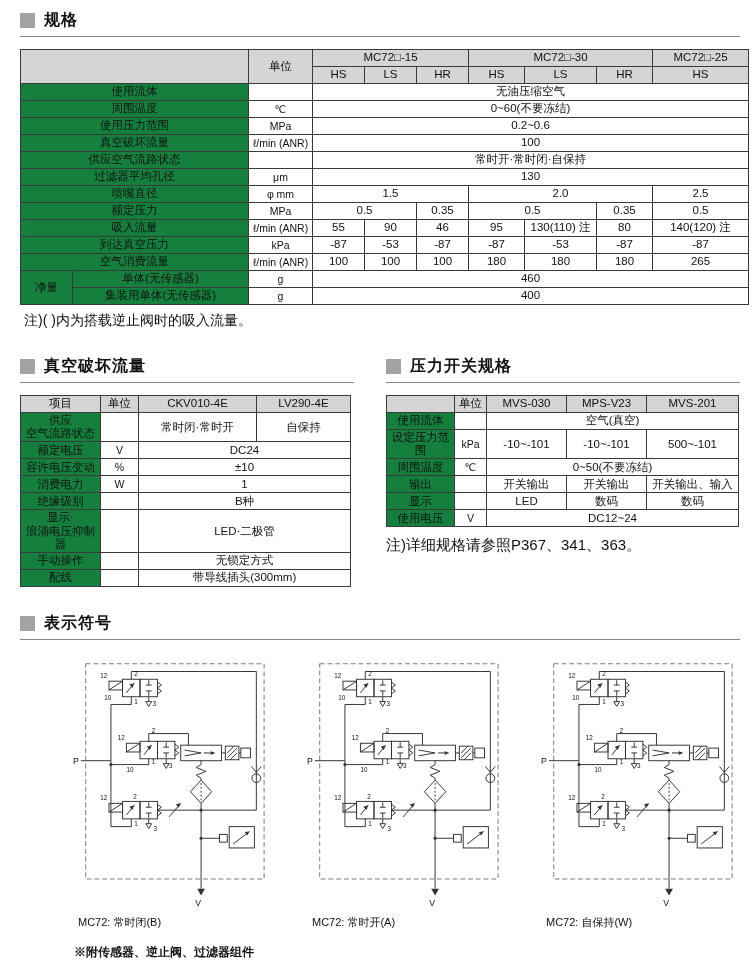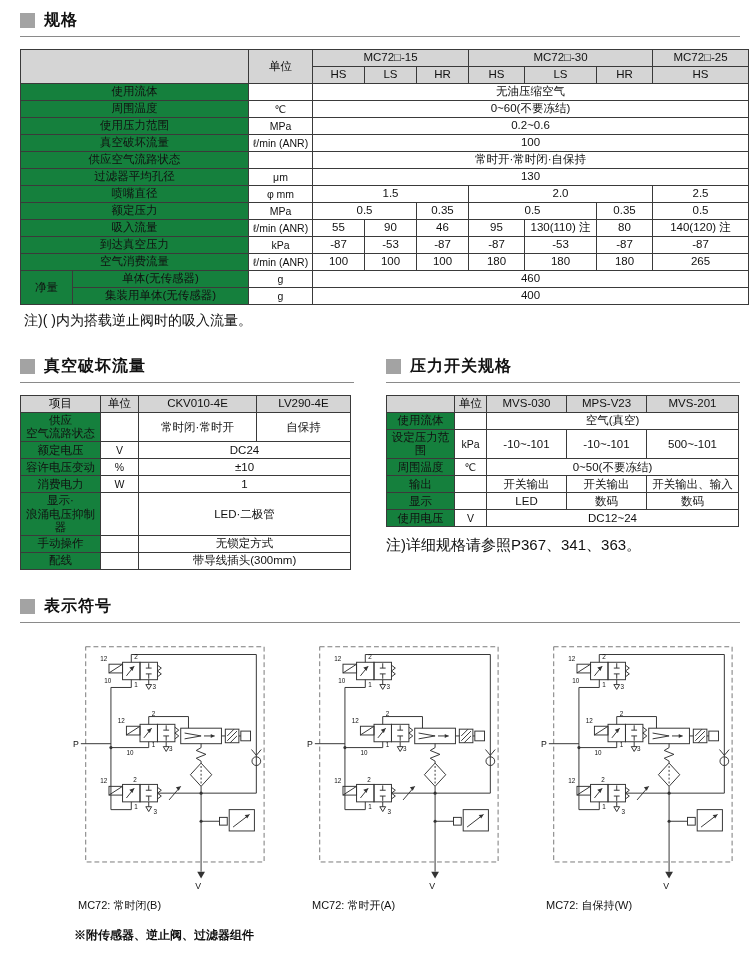--- a/index.html
+++ b/index.html
@@ -216,20 +216,25 @@
           </tr>
           <tr>
             <td class="lbl">容许电压变动</td>
             <td class="unit">%</td>
             <td colspan="2">±10</td>
           </tr>
           <tr>
             <td class="lbl">消费电力</td>
             <td class="unit">W</td>
             <td colspan="2">1</td>
+          </tr>
+          <tr>
+            <td class="lbl">绝缘级别</td>
+            <td class="unit"></td>
+            <td colspan="2">B种</td>
           </tr>
           <tr>
             <td class="lbl pre">显示·
 浪涌电压抑制器</td>
             <td class="unit"></td>
             <td colspan="2">LED·二极管</td>
           </tr>
           <tr>
             <td class="lbl">手动操作</td>
             <td class="unit"></td>

